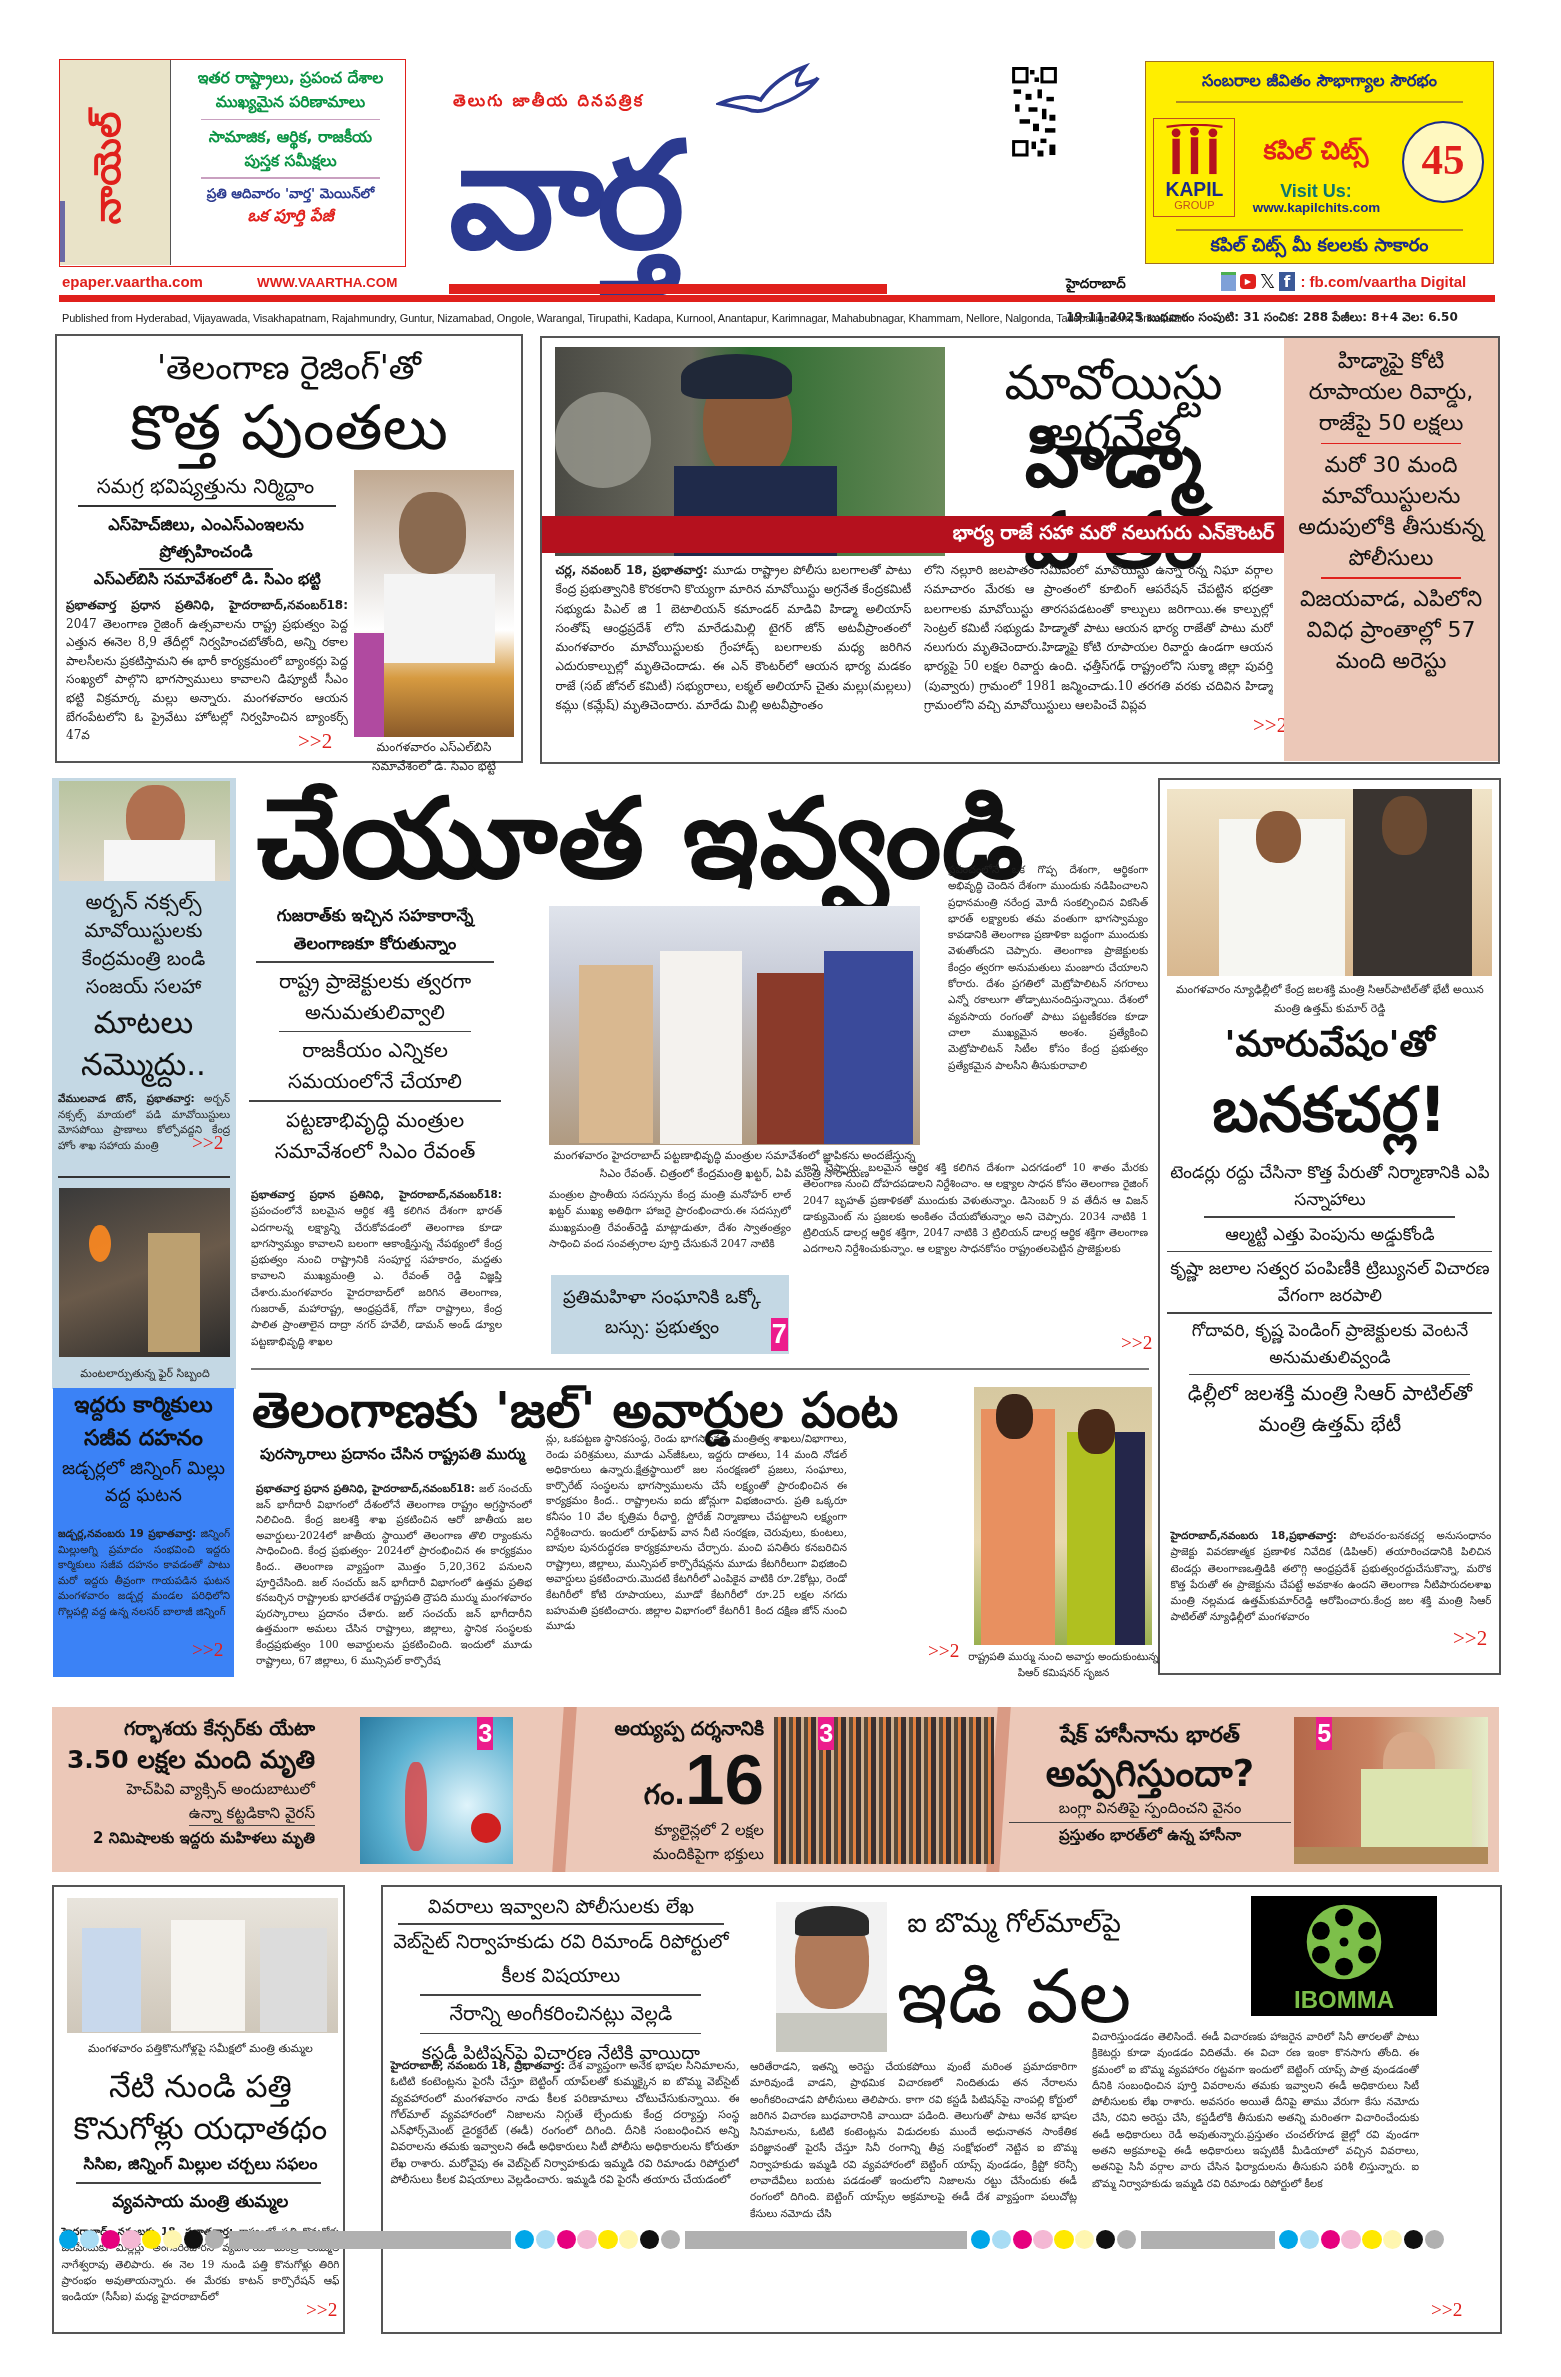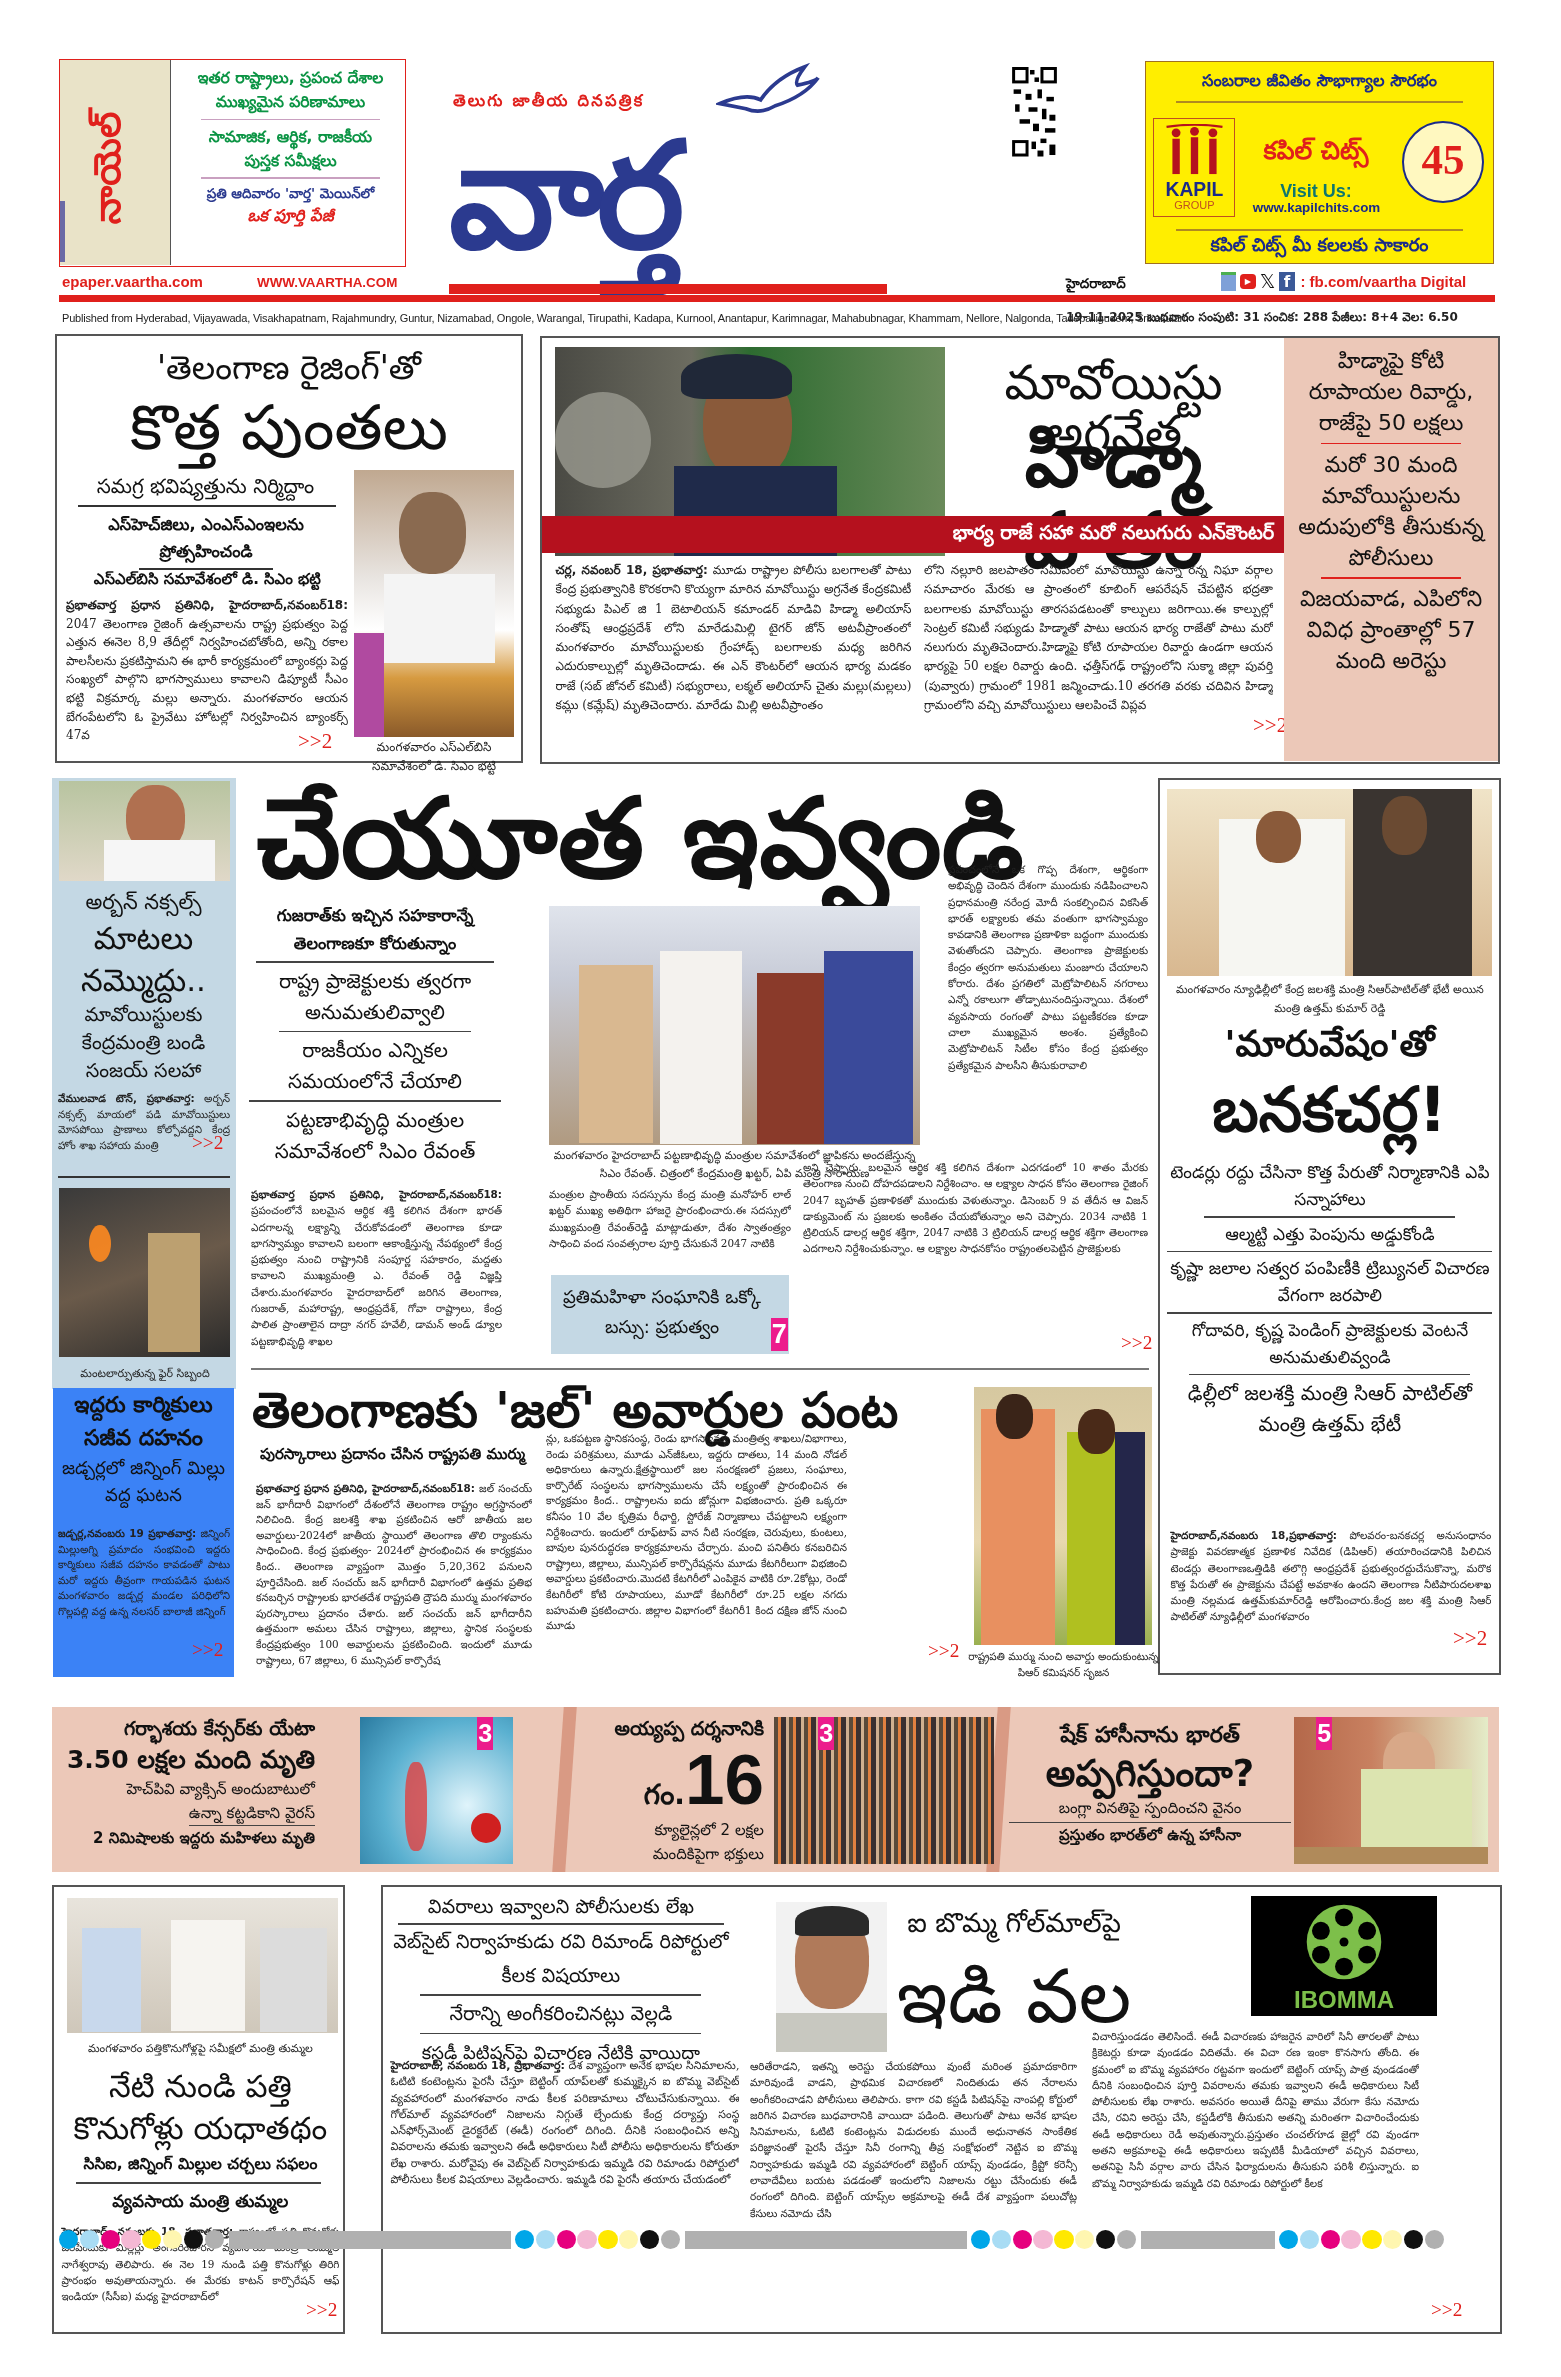--- a/index.html
+++ b/index.html
@@ -162,22 +162,22 @@
   </div>
 </div>
 
 <div class="abs" style="left:52px;top:778px;width:184px;height:611px;background:#c4d8e4"></div>
 <div class="photo" style="left:59px;top:781px;width:171px;height:100px;background:linear-gradient(180deg,#b8c4a0,#e0d8c8)">
   <div style="position:absolute;left:67px;top:3.7px;width:59px;height:67px;border-radius:45%;background:#b07050"></div>
   <div style="position:absolute;left:45px;top:59px;width:111px;height:45px;background:#f6f6f6"></div>
 </div>
 <div class="abs" style="left:53px;top:887px;width:181px;text-align:center">
   <div style="font-size:21px;line-height:30px">అర్బన్ నక్సల్స్</div>
+  <div style="font-size:19.3px;line-height:28px">మావోయిస్టులకు కేంద్రమంత్రి బండి సంజయ్ సలహా</div>
   <div style="font-size:31px;line-height:42px">మాటలు నమ్మొద్దు..</div>
-  <div style="font-size:19.3px;line-height:28px">మావోయిస్టులకు కేంద్రమంత్రి బండి సంజయ్ సలహా</div>
 </div>
 <div class="body" style="position:absolute;left:58px;top:1091px;width:172px;height:67px;overflow:hidden;font-size:10.4px;line-height:15.6px">
   <b>వేములవాడ టౌన్, ప్రభాతవార్త:</b>
   <span>అర్బన్ నక్సల్స్ మాయలో పడి మావోయిస్టులు మోసపోయి ప్రాణాలు కోల్పోవద్దని కేంద్ర హోం శాఖ సహాయ మంత్రి</span>
 </div>
 <div class="more" style="position:absolute;left:192px;top:1132px;font-size:19.3px">&gt;&gt;2</div>
 <div class="abs" style="left:58px;top:1176px;width:172px;height:1.5px;background:#333"></div>
 <div class="photo" style="left:59px;top:1188px;width:171px;height:169px;background:linear-gradient(160deg,#3a3a3a,#6a5a4a 50%,#2a2a2a)">
   <div style="position:absolute;left:30px;top:37px;width:22px;height:37px;border-radius:50%;background:#ff8a20;opacity:.9"></div>
   <div style="position:absolute;left:89px;top:45px;width:52px;height:119px;background:#bca070"></div>

